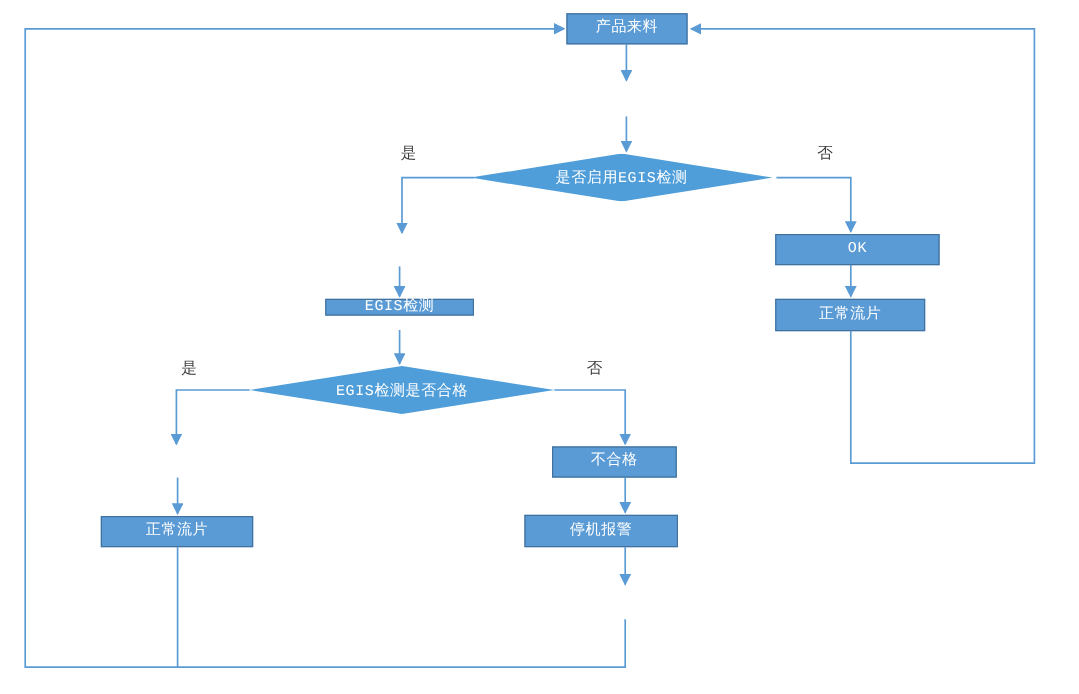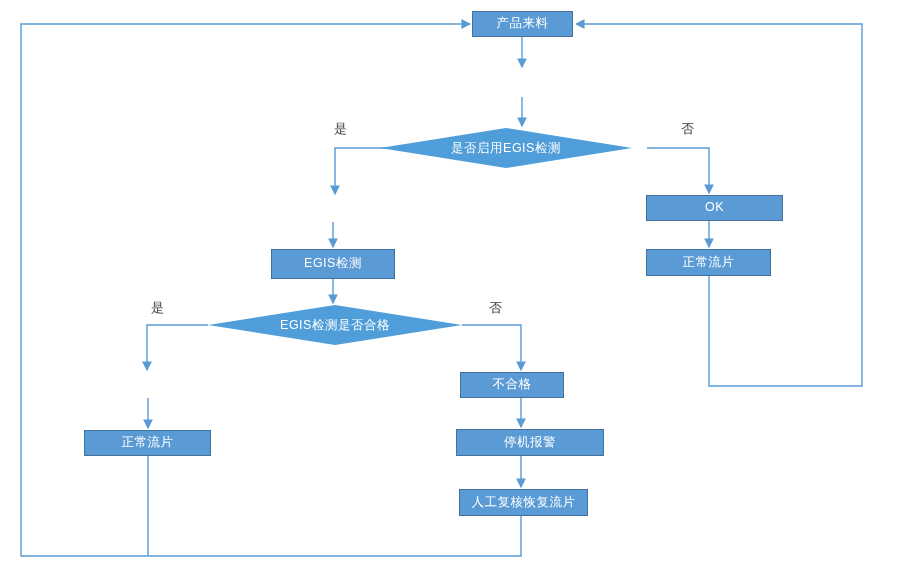--- a/index.html
+++ b/index.html
@@ -1,18 +1,18 @@
 <!DOCTYPE html>
 <html style="--process-fill: #5b9bd5; --process-border: #41719c; --decision-fill: #4f9ed9; --connector: #5b9bd5; --node-text: #ffffff; --edge-label-text: #404040;"><head>
 <meta charset="utf-8">
 <style>
   html,body{margin:0;padding:0;background:#fff;}
   .canvas{
     position:relative;width:899px;height:578px;background:#fff;overflow:hidden;
-    font-family:Liberation Sans, sans-serif;
+    font-family:Liberation Mono, monospace;
   }
   .edges{position:absolute;left:0;top:0;width:899px;height:578px;}
   .edge{fill:none;stroke:var(--connector,#5b9bd5);stroke-width:1.4;}
   #arrowhead path{fill:var(--connector,#5b9bd5);}
   .node{
     position:absolute;box-sizing:border-box;
     display:flex;align-items:center;justify-content:center;
     background:var(--process-fill,#5b9bd5);
     border:1px solid var(--process-border,#41719c);
     color:var(--node-text,#fff);
@@ -57,35 +57,34 @@
     <path class="edge" d="M521 456 L521 487" marker-end="url(#arrowhead)"></path>
     <path class="edge" d="M709 221 L709 247" marker-end="url(#arrowhead)"></path>
     <path class="edge" d="M148 456 L148 556"></path>
     <path class="edge" d="M521 516 L521 556 L21 556 L21 24 L470 24" marker-end="url(#arrowhead)"></path>
     <path class="edge" d="M709 276 L709 386 L862 386 L862 24 L576 24" marker-end="url(#arrowhead)"></path>
   </svg>
 
   <div class="node" style="left:472px;top:11px;width:101px;height:26px">产品来料</div>
 
 
-  <div class="diamond" style="left:380px;top:128px;width:252px;height:40px">是否启用EGIS检测</div>
+  <div class="diamond" style="left:392px;top:128px;width:252px;height:40px">是否启用EGIS检测</div>
 
 
-  <div class="node" style="left:271px;top:249px;width:124px;height:30px">EGIS检测</div>
+  <div class="node" style="left:271px;top:249px;width:124px;height:14px">EGIS检测</div>
 
   <div class="diamond" style="left:208px;top:305px;width:254px;height:40px">EGIS检测是否合格</div>
 
 
   <div class="node" style="left:84px;top:430px;width:127px;height:26px">正常流片</div>
 
   <div class="node" style="left:460px;top:372px;width:104px;height:26px">不合格</div>
 
-  <div class="node" style="left:456px;top:429px;width:148px;height:27px">停机报警</div>
+  <div class="node" style="left:437px;top:429px;width:128px;height:27px">停机报警</div>
 
-  <div class="node" style="left:459px;top:489px;width:129px;height:27px">人工复核恢复流片</div>
 
   <div class="node" style="left:646px;top:195px;width:137px;height:26px">OK</div>
 
   <div class="node" style="left:646px;top:249px;width:125px;height:27px">正常流片</div>
 
   <span class="edge-label" style="left:334px;top:122px">是</span>
 
   <span class="edge-label" style="left:681px;top:122px">否</span>
 
   <span class="edge-label" style="left:151px;top:301px">是</span>

